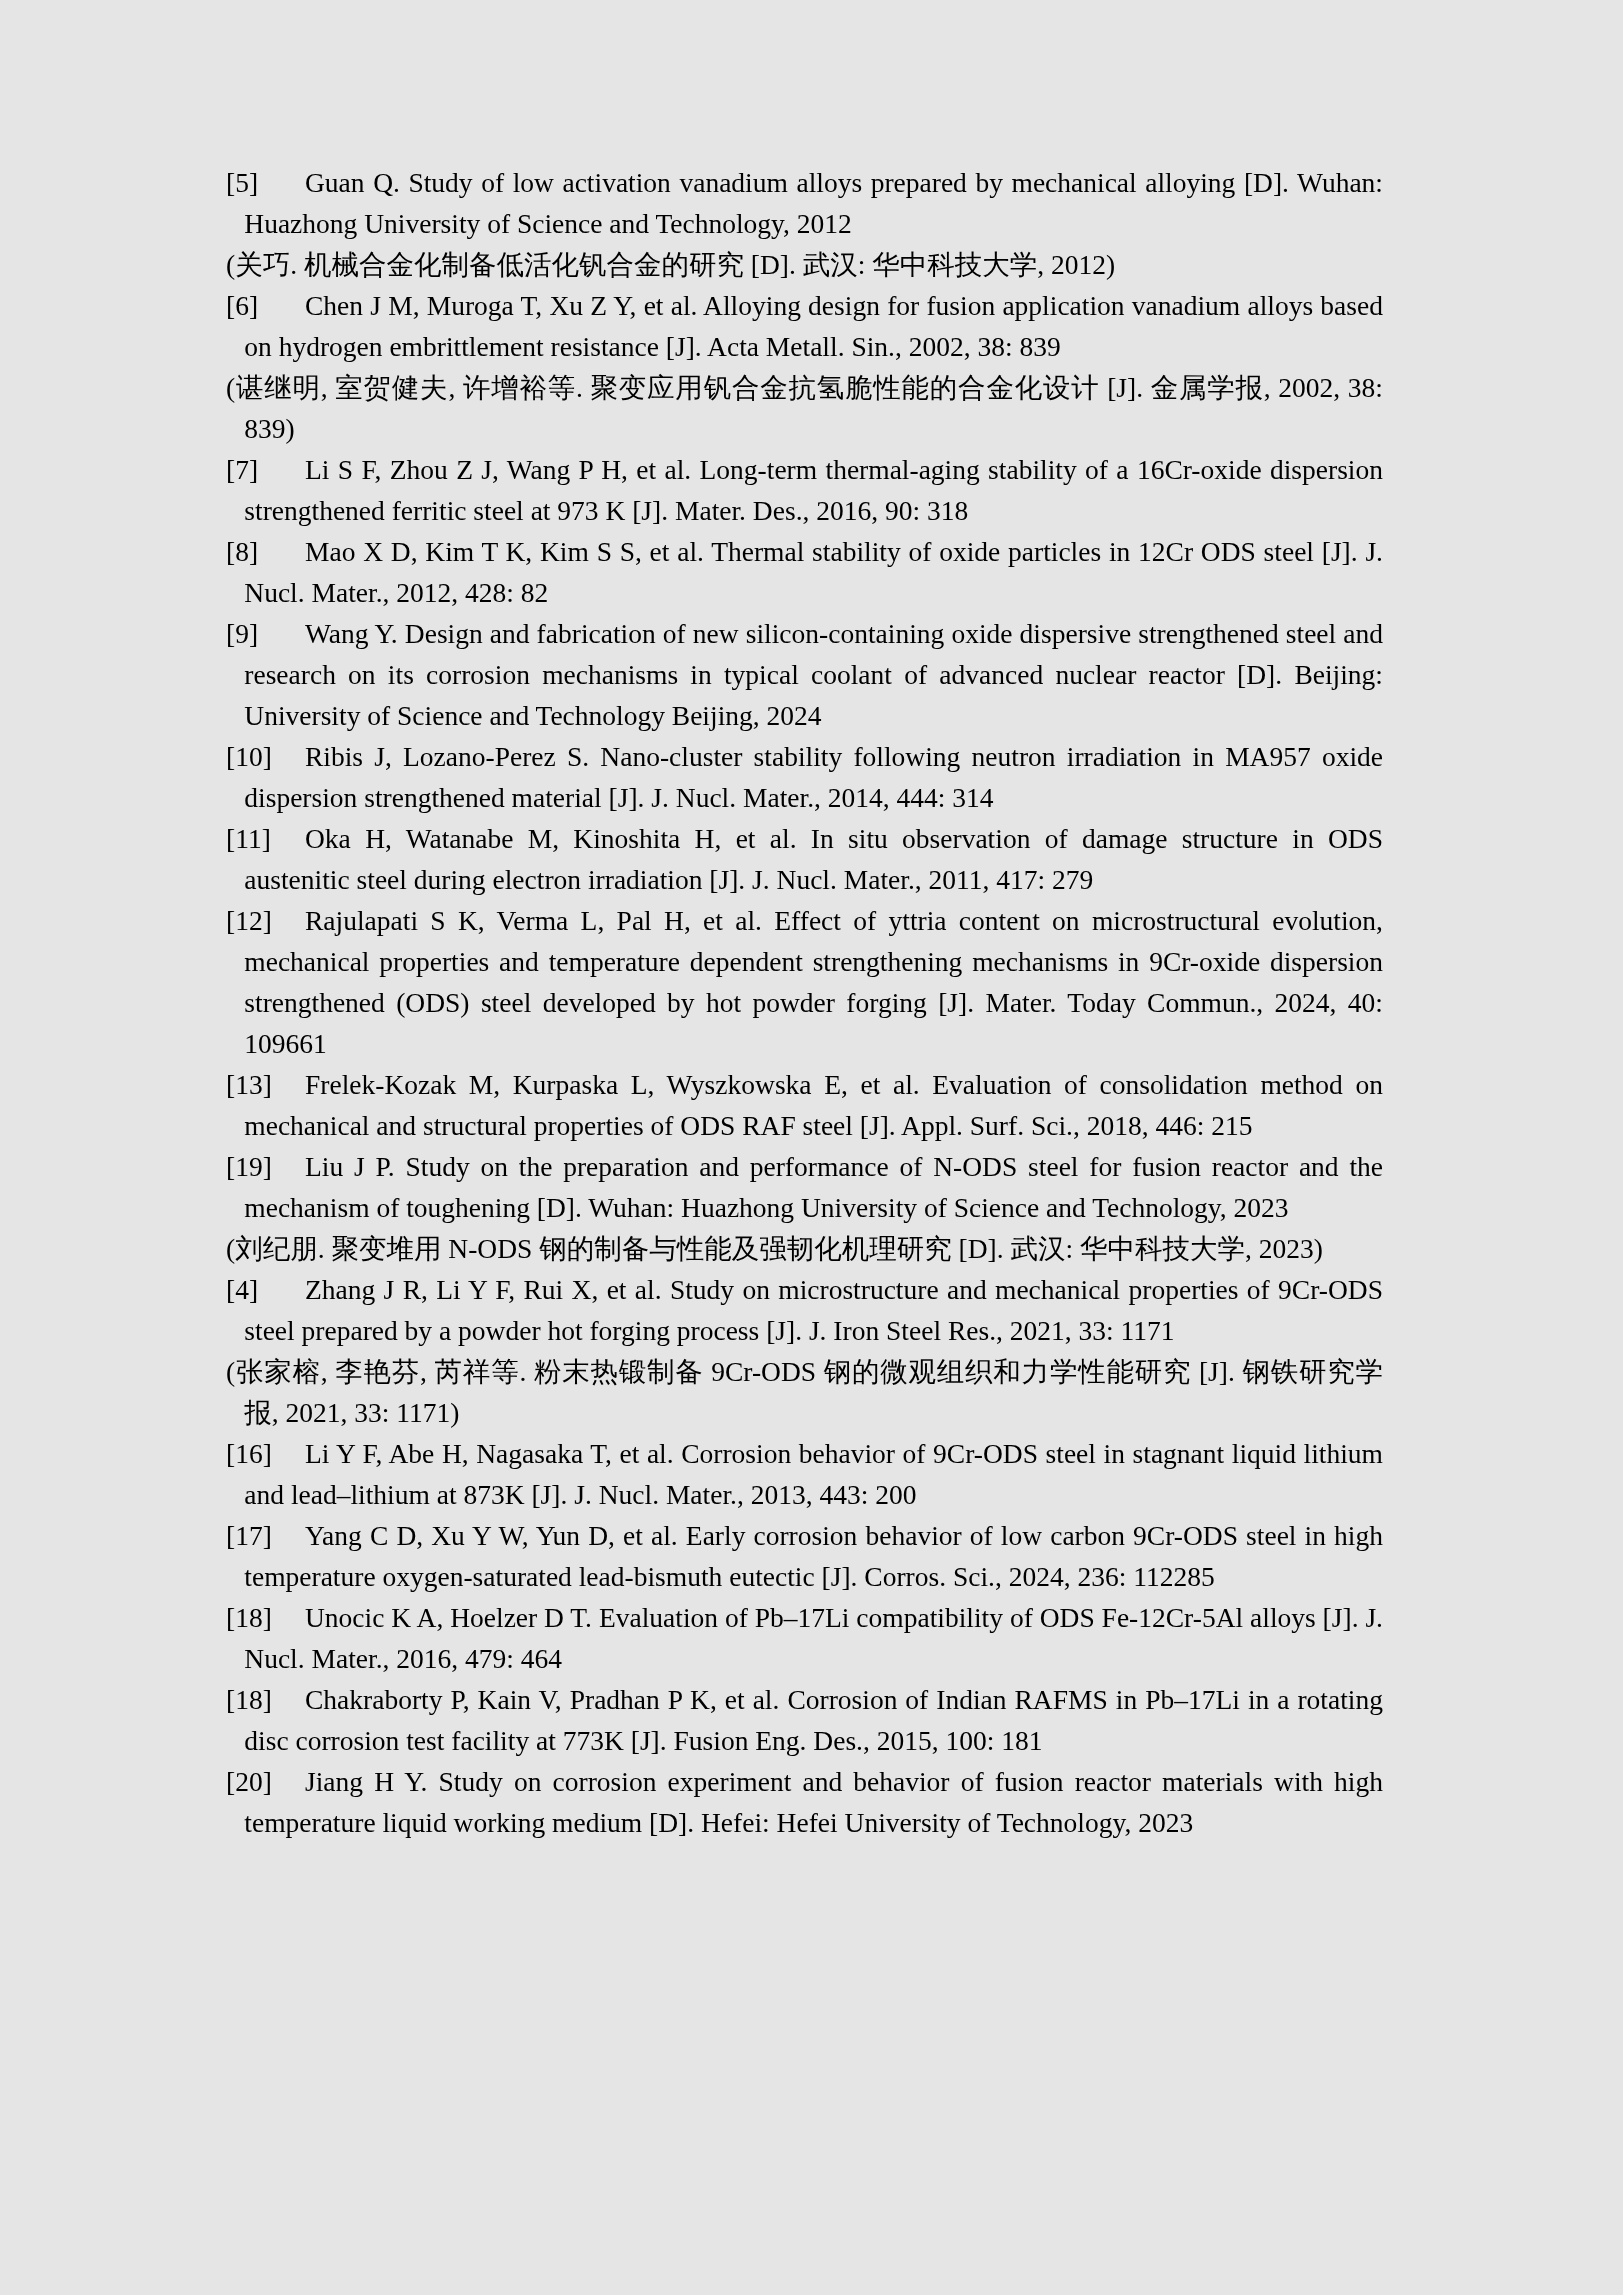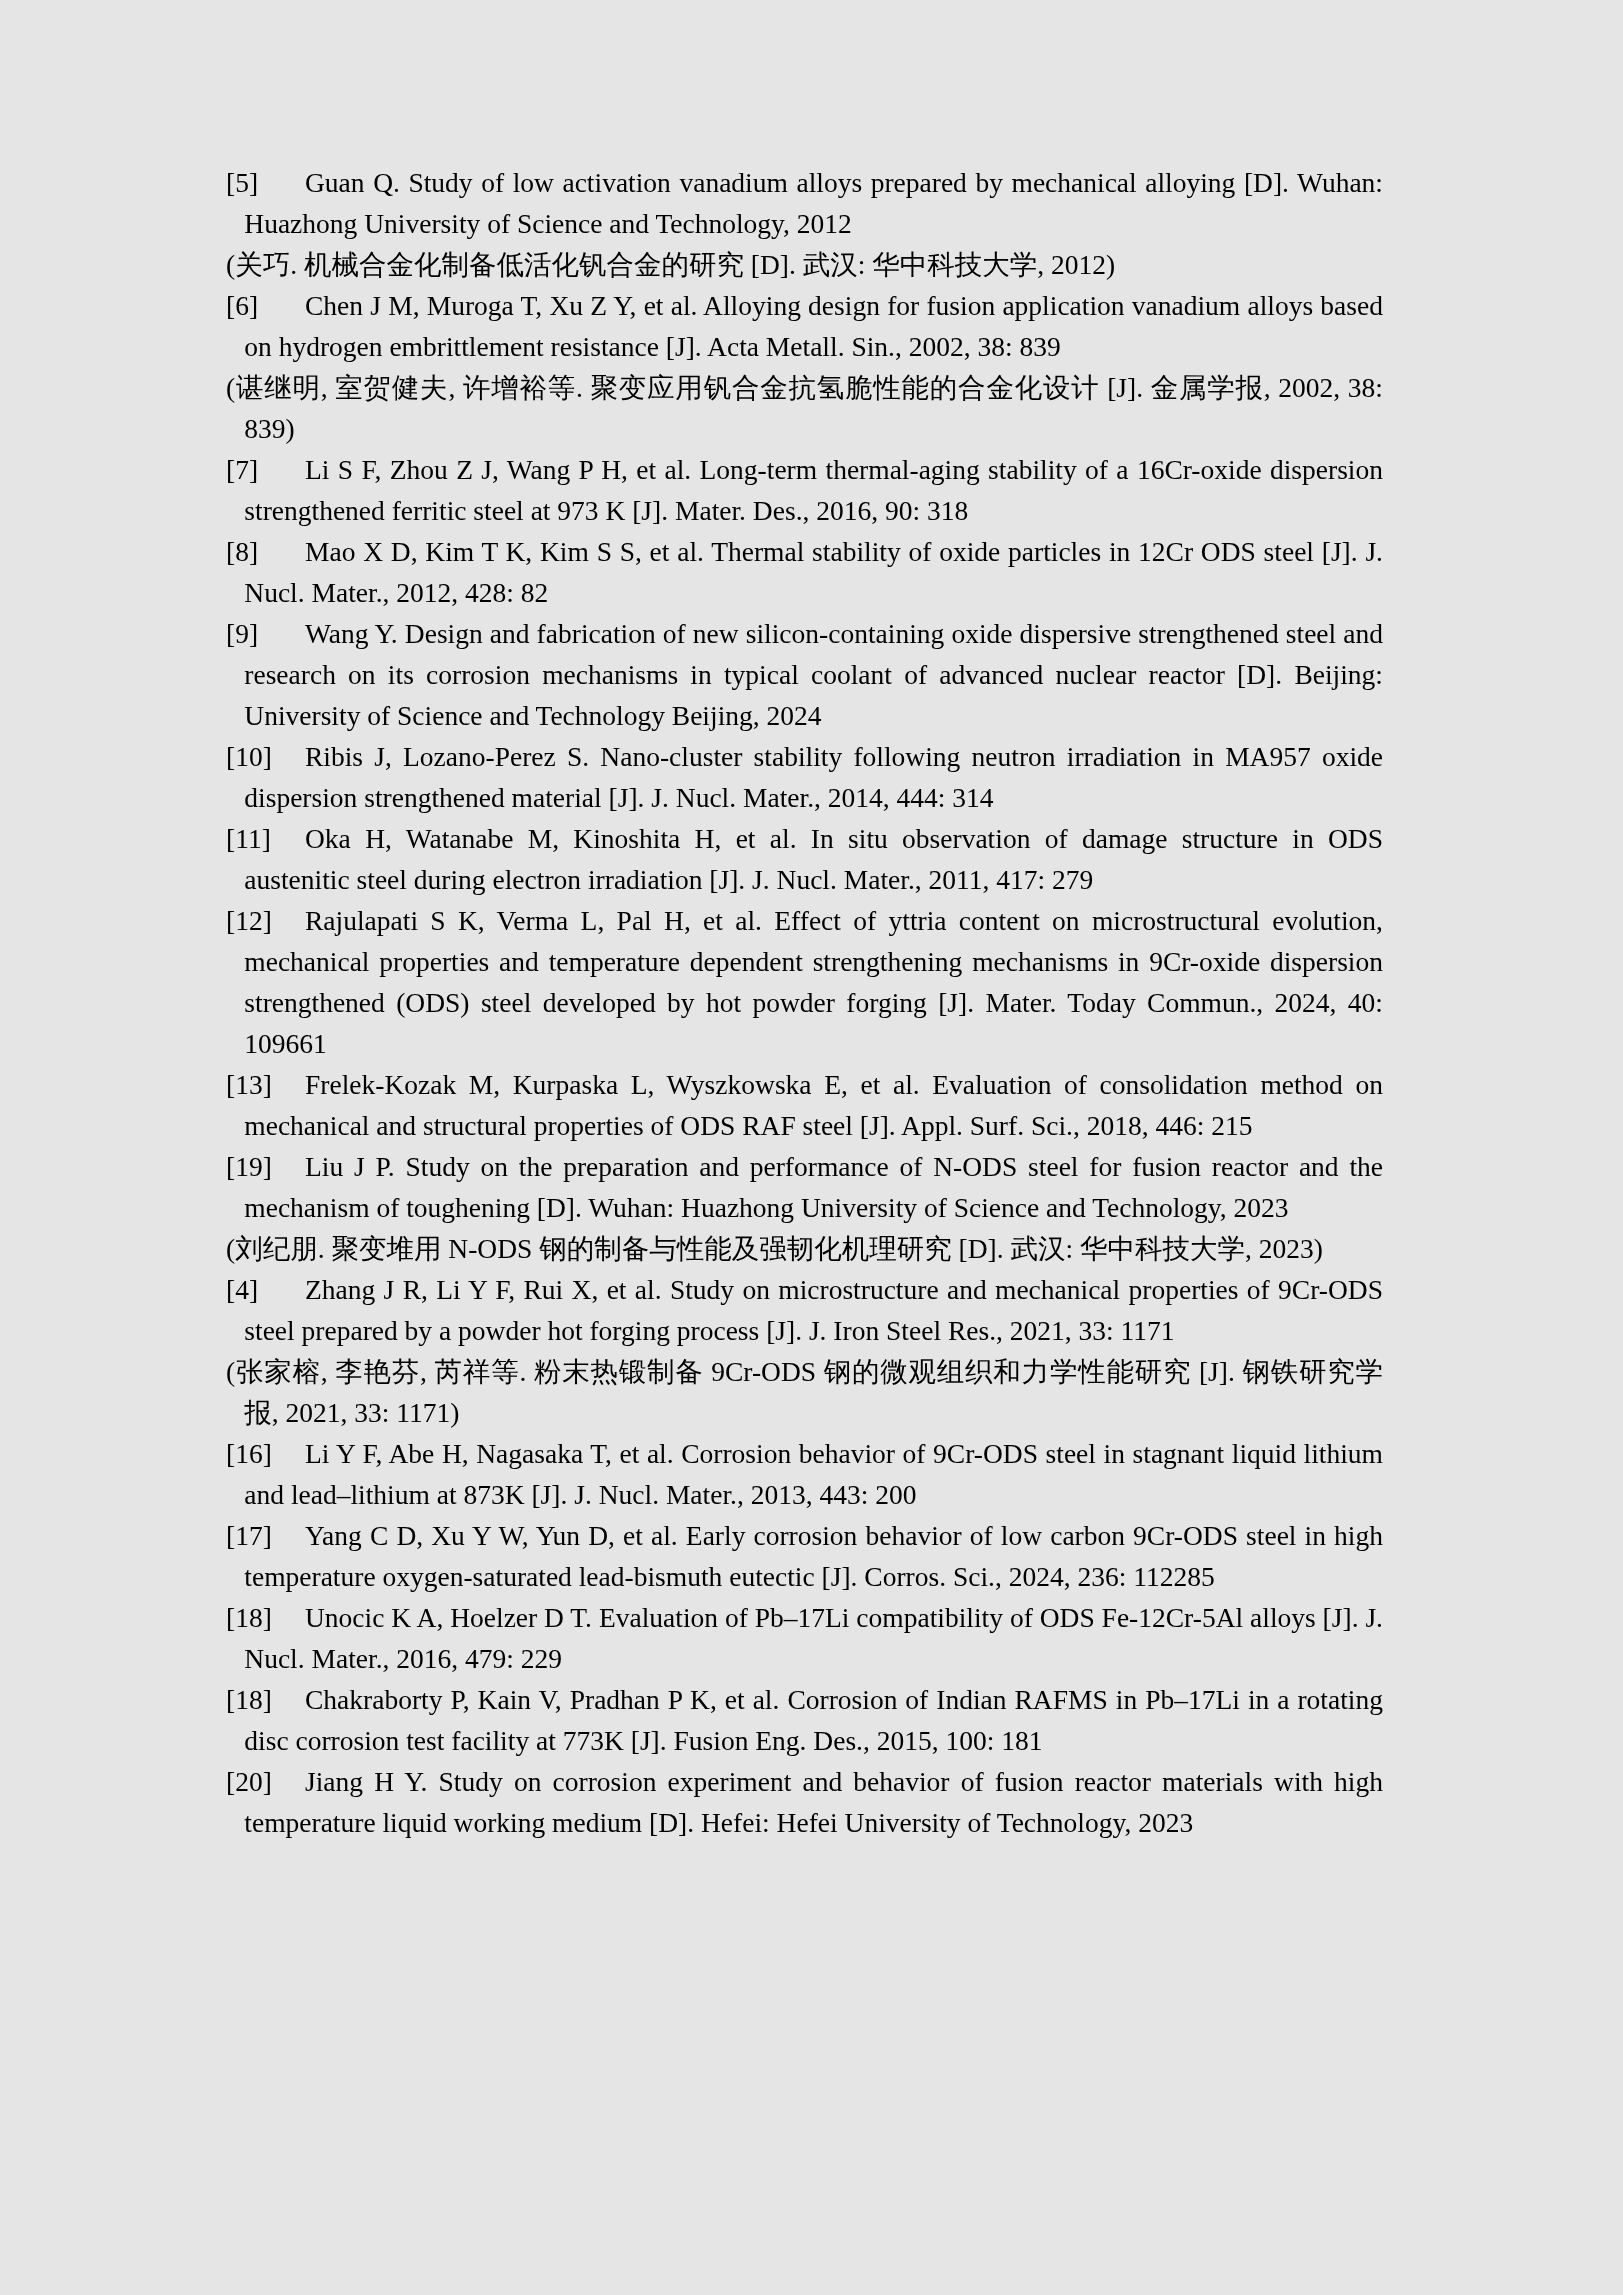--- a/index.html
+++ b/index.html
@@ -99,21 +99,21 @@
     <p class="en"><span class="num">[16]</span><span>Li Y F, Abe H, Nagasaka T, et al. Corrosion behavior of 9Cr-ODS steel in stagnant liquid lithium and lead–lithium at 873K [J]. J. Nucl. Mater., 2013, 443: 200</span></p>
 
   </div>
 
   <div class="entry">
     <p class="en"><span class="num">[17]</span><span>Yang C D, Xu Y W, Yun D, et al. Early corrosion behavior of low carbon 9Cr-ODS steel in high temperature oxygen-saturated lead-bismuth eutectic [J]. Corros. Sci., 2024, 236: 112285</span></p>
 
   </div>
 
   <div class="entry">
-    <p class="en"><span class="num">[18]</span><span>Unocic K A, Hoelzer D T. Evaluation of Pb–17Li compatibility of ODS Fe-12Cr-5Al alloys [J]. J. Nucl. Mater., 2016, 479: 229</span></p>
+    <p class="en"><span class="num">[18]</span><span>Unocic K A, Hoelzer D T. Evaluation of Pb–17Li compatibility of ODS Fe-12Cr-5Al alloys [J]. J. Nucl. Mater., 2016, 479: 464</span></p>
 
   </div>
 
   <div class="entry">
     <p class="en"><span class="num">[18]</span><span>Chakraborty P, Kain V, Pradhan P K, et al. Corrosion of Indian RAFMS in Pb–17Li in a rotating disc corrosion test facility at 773K [J]. Fusion Eng. Des., 2015, 100: 181</span></p>
 
   </div>
 
   <div class="entry">
     <p class="en"><span class="num">[20]</span><span>Jiang H Y. Study on corrosion experiment and behavior of fusion reactor materials with high temperature liquid working medium [D]. Hefei: Hefei University of Technology, 2023</span></p>

